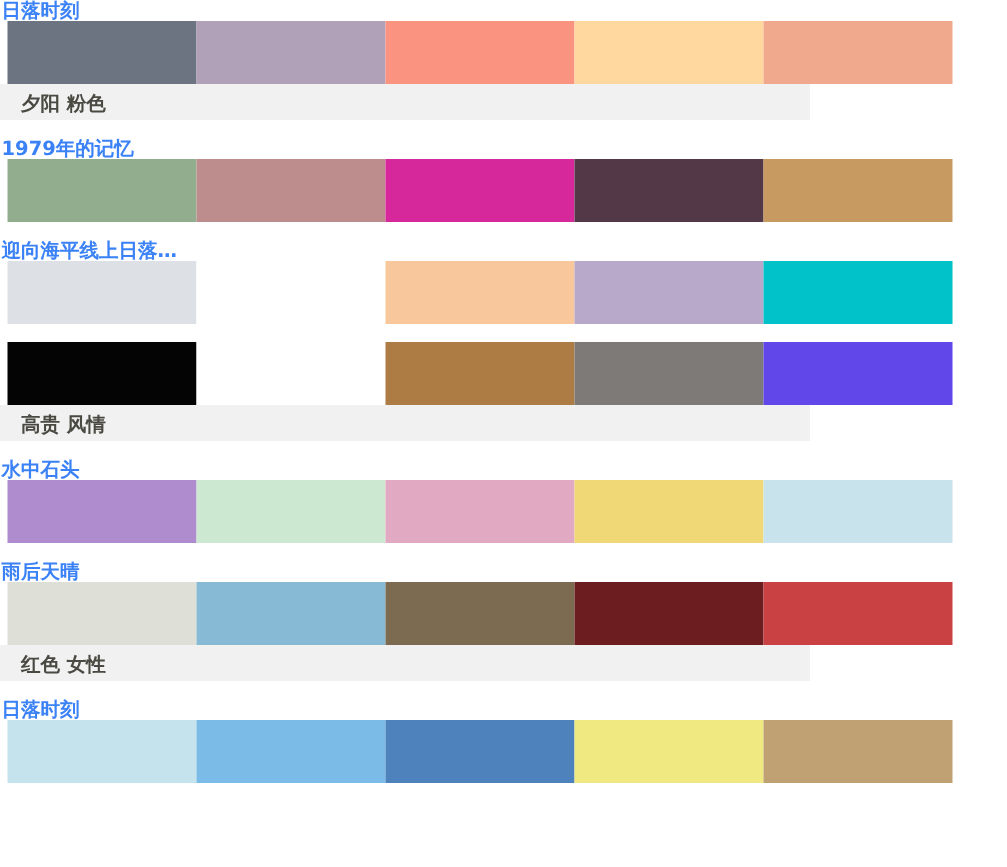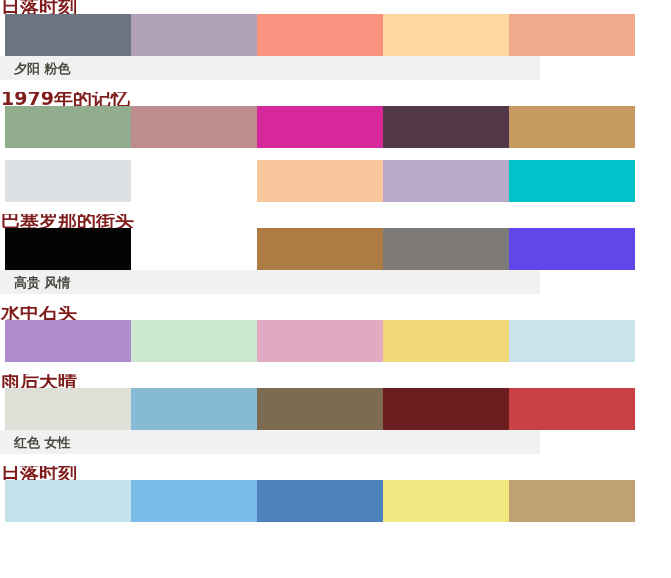--- a/index.html
+++ b/index.html
@@ -29,23 +29,23 @@
     height: 14px;
     line-height: 14px;
     background: #ffffff;
     padding-left: 2px;
     box-sizing: border-box;
     overflow: hidden;
     white-space: nowrap;
   }
   .palette-title {
     display: inline-block;
-    font-size: 19px;
+    font-size: 13px;
     font-weight: bold;
-    color: #7f1d1d;
+    color: #3b82f6;
     letter-spacing: 0px;
     margin-left: -1px;
     position: relative;
     top: -1px;
     text-decoration: none;
     cursor: pointer;
   }
 
   
   .swatch-strip {
@@ -106,31 +106,31 @@
       <div class="swatch-strip">
         <div class="swatch" style="background: rgb(146, 173, 142);"></div>
         <div class="swatch" style="background: rgb(189, 141, 141);"></div>
         <div class="swatch" style="background: rgb(214, 40, 155);"></div>
         <div class="swatch" style="background: rgb(83, 56, 71);"></div>
         <div class="swatch" style="background: rgb(199, 154, 97);"></div>
       </div>
     </div>
     <div class="entry-gap"></div>
     <div class="palette-entry">
+      <div class="palette-title-row"><a class="palette-title">迎向海平线上日落…</a></div>
       <div class="swatch-strip">
         <div class="swatch" style="background: rgb(221, 225, 229);"></div>
         <div class="swatch" style="background: rgb(255, 255, 255);"></div>
         <div class="swatch" style="background: rgb(248, 199, 155);"></div>
         <div class="swatch" style="background: rgb(184, 168, 202);"></div>
         <div class="swatch" style="background: rgb(0, 194, 200);"></div>
       </div>
     </div>
     <div class="entry-gap"></div>
     <div class="palette-entry">
-      <div class="palette-title-row"><a class="palette-title">巴塞罗那的街头</a></div>
       <div class="swatch-strip">
         <div class="swatch" style="background: rgb(4, 4, 4);"></div>
         <div class="swatch" style="background: rgb(255, 255, 255);"></div>
         <div class="swatch" style="background: rgb(173, 123, 68);"></div>
         <div class="swatch" style="background: rgb(125, 122, 120);"></div>
         <div class="swatch" style="background: rgb(97, 70, 234);"></div>
       </div>
       <div class="palette-label-row"><span class="palette-label">高贵 风情</span></div>
     </div>
     <div class="entry-gap"></div>

